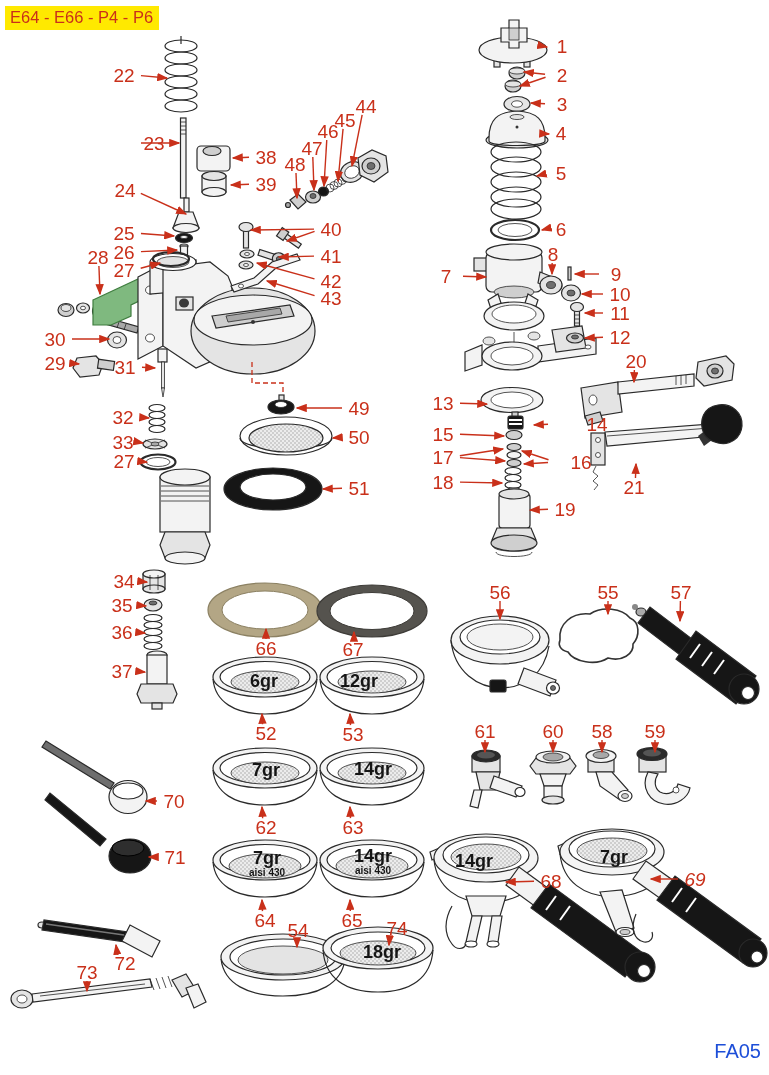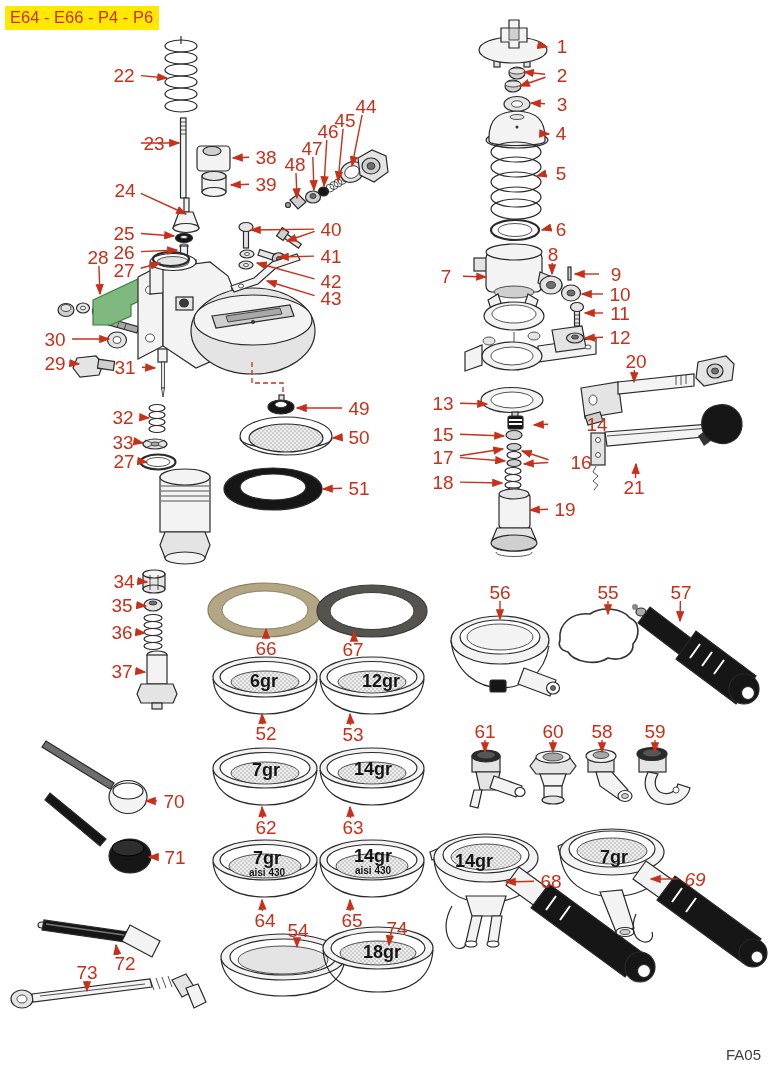--- a/index.html
+++ b/index.html
@@ -16,21 +16,21 @@
   .graying{fill:var(--dgray,#55534e);stroke:#3e3c38;stroke-width:1.2}
   .wl{stroke:#fff;stroke-width:2;fill:none}
   .red-dash{stroke:var(--label,#c9301a);stroke-width:1.3;fill:none;stroke-dasharray:5 3}
   .callout{position:absolute;transform:translate(-50%,-50%);font-size:19px;
            color:var(--label,#c9301a);white-space:nowrap;line-height:1}
   .bowl-label{position:absolute;transform:translate(-50%,-50%);font-size:18px;
               font-weight:bold;color:#151515;white-space:nowrap;line-height:1}
   .bowl-label.small{font-size:10px}
   #title-badge{position:absolute;left:5px;top:6px;background:var(--title-bg,#ffe900);
                color:var(--label,#c9301a);font-size:16.5px;padding:2px 6px 3px 5px}
-  #page-code{position:absolute;right:8px;bottom:12px;font-size:15px;color:#404040}
+  #page-code{position:absolute;right:8px;bottom:12px;font-size:20px;color:#1d4ed8}
 </style>
 </head>
 <body>
 
 <div id="stage">
 
 <svg id="art" width="769" height="1075" viewBox="0 0 769 1075">
   <defs>
     <pattern id="stip" width="4" height="4" patternUnits="userSpaceOnUse">
       <rect width="4" height="4" fill="#ececec"></rect>
@@ -729,21 +729,21 @@
       <span class="callout" style="left: 266px; top: 648px;">66</span>
       <span class="callout" style="left: 353px; top: 649px;">67</span>
       <span class="callout" style="left: 551px; top: 881px;">68</span>
       <span class="callout" style="left: 695px; top: 879px; font-style: italic;">69</span>
       <span class="callout" style="left: 174px; top: 801px;">70</span>
       <span class="callout" style="left: 175px; top: 857px;">71</span>
       <span class="callout" style="left: 125px; top: 963px;">72</span>
       <span class="callout" style="left: 87px; top: 972px;">73</span>
       <span class="callout" style="left: 397px; top: 928px;">74</span>
       <span class="bowl-label" style="left: 264px; top: 681px;">6gr</span>
-      <span class="bowl-label" style="left: 371px; top: 681px; padding-left: 20px;">12gr</span>
+      <span class="bowl-label" style="left: 349px; top: 681px; padding-left: 20px;">12gr</span>
       <span class="bowl-label" style="left: 266px; top: 770px;">7gr</span>
       <span class="bowl-label" style="left: 373px; top: 769px;">14gr</span>
       <span class="bowl-label" style="left: 267px; top: 858px;">7gr</span>
       <span class="bowl-label small" style="left: 267px; top: 873px;">aisi 430</span>
       <span class="bowl-label" style="left: 373px; top: 856px;">14gr</span>
       <span class="bowl-label small" style="left: 373px; top: 871px;">aisi 430</span>
       <span class="bowl-label" style="left: 382px; top: 952px;">18gr</span>
       <span class="bowl-label" style="left: 474px; top: 861px;">14gr</span>
       <span class="bowl-label" style="left: 614px; top: 857px;">7gr</span>
     </div>

